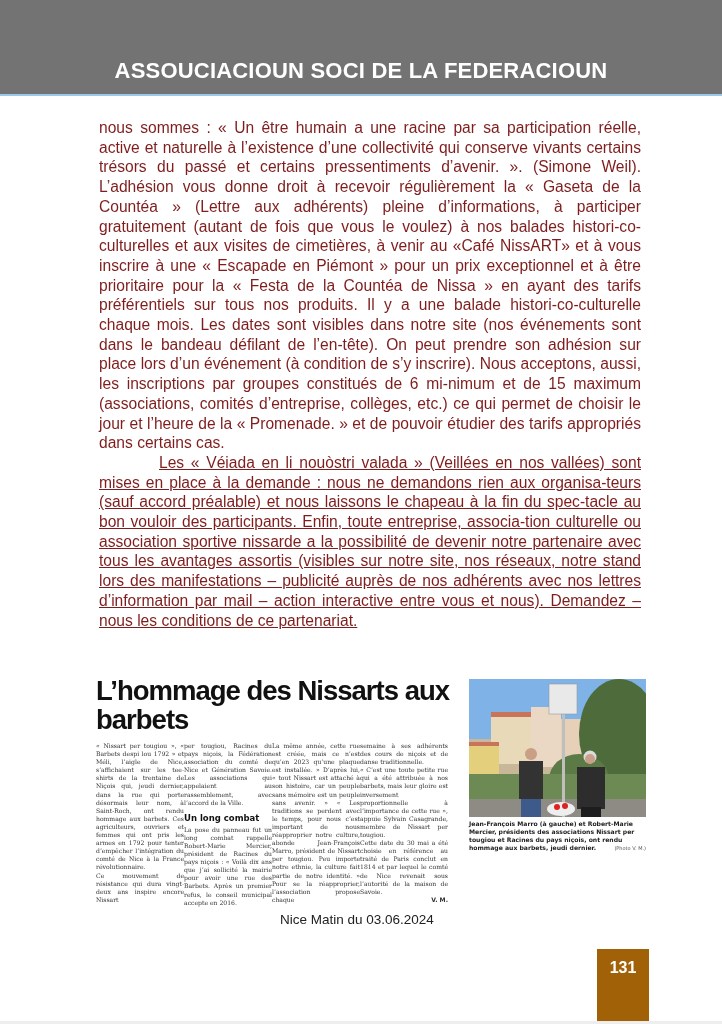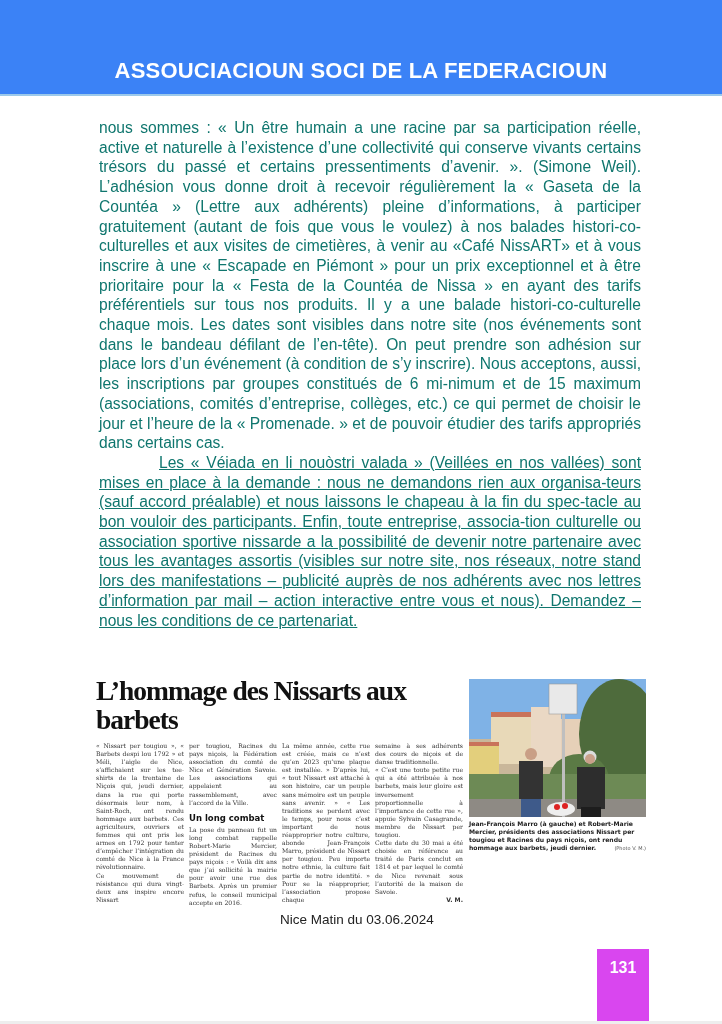--- a/index.html
+++ b/index.html
@@ -1,33 +1,33 @@
 <!DOCTYPE html>
 <html><head>
   <meta charset="utf-8">
   <style>
     html, body { margin:0; padding:0; }
     body { width:722px; height:1024px; background:#ffffff; position:relative; overflow:hidden; font-family:"Liberation Sans", sans-serif; color:#111; }
-    .header { position:absolute; left:0; top:0; width:722px; height:94px; background:#3b82f6; border-bottom:2px solid #9cc9ea; }
+    .header { position:absolute; left:0; top:0; width:722px; height:94px; background:#737373; border-bottom:2px solid #9cc9ea; }
     .header-title { position:absolute; left:0; right:0; top:58px; text-align:center; color:#fff; font-weight:bold; font-size:22px; letter-spacing:0.2px; font-family:"Liberation Sans", sans-serif; }
-    .body-text { position:absolute; left:99px; top:118px; width:542px; font-size:15.6px; line-height:19.7px; text-align:justify; color:#0f766e; }
+    .body-text { position:absolute; left:99px; top:118px; width:542px; font-size:15.6px; line-height:19.7px; text-align:justify; color:#7f1d1d; }
     .body-text p { margin:0; }
     .indent { text-indent:60px;text-decoration:underline; }
     .article { position:absolute; left:96px; top:676px; width:550px; height:224px; }
-    .headline { position:absolute; left:0; top:0; width:370px; font-family:Liberation Serif, serif; font-weight:bold; font-size:27.5px; line-height:29px; letter-spacing:-1px; color:#111; }
-    .cols { position:absolute; left:0; top:66px; width:370px; display:flex; gap:5px; }
+    .headline { position:absolute; left:0; top:0; width:370px; font-family:Liberation Sans, sans-serif; font-weight:bold; font-size:27.5px; line-height:29px; letter-spacing:-1px; color:#111; }
+    .cols { position:absolute; left:0; top:66px; width:370px; display:flex; }
     .col { width:88px; font-family:"DejaVu Serif", serif; font-size:6.1px; line-height:8.1px; text-align:justify; color:#333; }
     .col p { margin:0; }
     .subhead { font-family:"DejaVu Sans", sans-serif; font-weight:bold; font-size:8.5px; line-height:10px; margin:6px 0 3px; color:#111; }
     .sig { text-align:right; font-weight:bold; font-family:"DejaVu Sans", sans-serif; }
     .photo { position:absolute; left:373px; top:3px; width:177px; height:138px; overflow:hidden; background:#6fa8e0; }
     .caption { position:absolute; left:373px; top:144px; width:177px; font-family:"DejaVu Sans", sans-serif; font-weight:bold; font-size:6.1px; line-height:8px; color:#222; }
     .credit { font-weight:normal; font-size:5px; float:right; color:#555; }
     .source { position:absolute; left:280px; top:912px; font-size:13.5px; color:#222; }
-    .pagenum { position:absolute; left:597px; top:949px; width:52px; height:75px; background:#d946ef; }
+    .pagenum { position:absolute; left:597px; top:949px; width:52px; height:75px; background:#a16207; }
     .pagenum span { display:block; text-align:center; color:#fff; font-weight:bold; font-size:16px; margin-top:10px; }
     .bottom-line { position:absolute; left:0; top:1021px; width:722px; height:3px; background:#eeeeee; }
   </style>
 </head>
 <body>
 
 <div class="header">
   <div class="header-title">ASSOUCIACIOUN SOCI DE LA FEDERACIOUN</div>
 </div>
 

